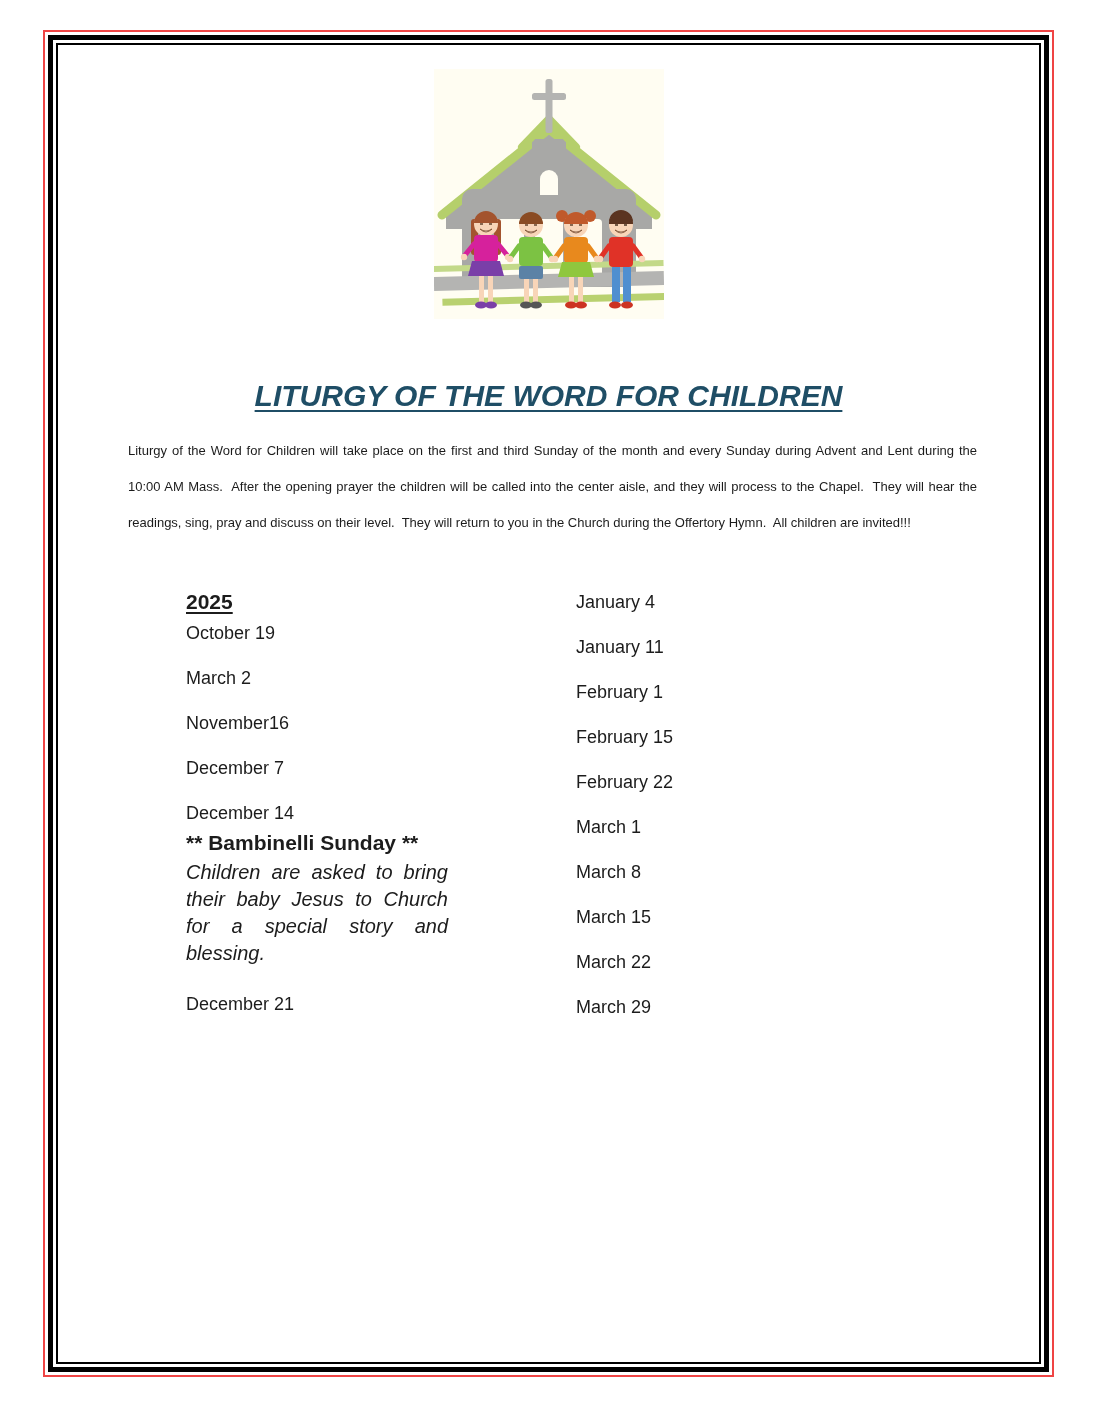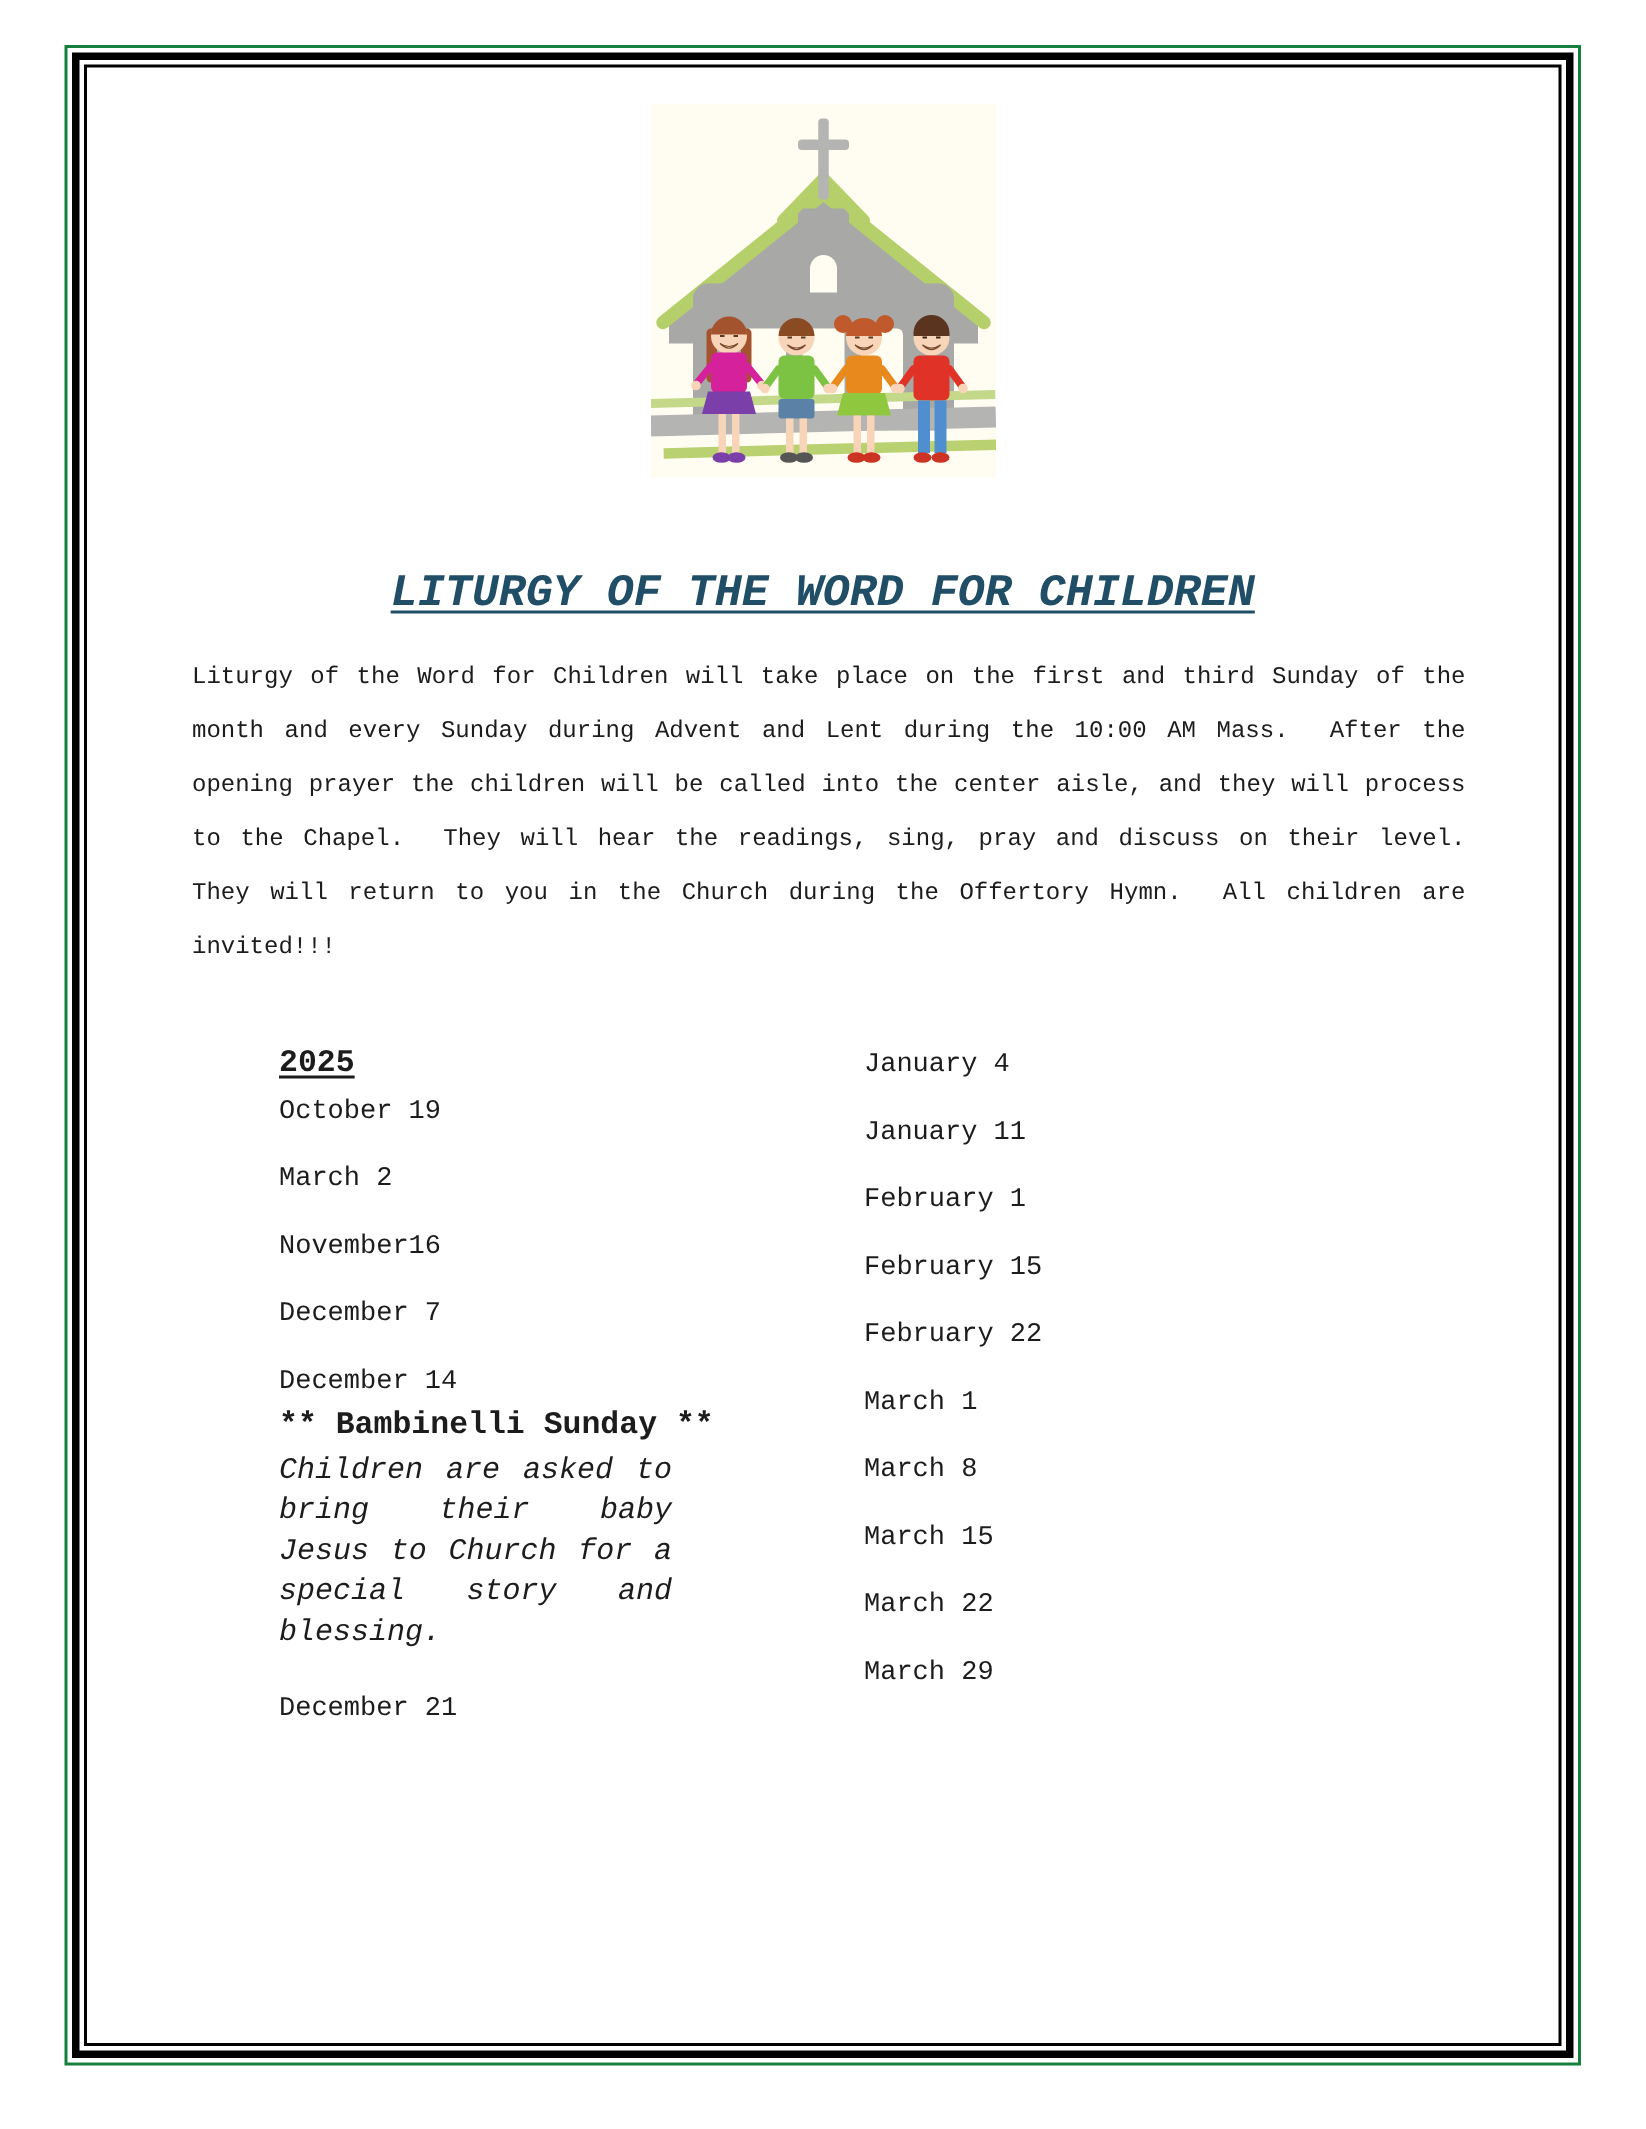--- a/index.html
+++ b/index.html
@@ -6,21 +6,21 @@
   body {
     width: 1097px; height: 1419px;
     background: #ffffff;
     position: relative;
     font-family: "Liberation Sans", "DejaVu Sans", sans-serif;
     color: #1c1c1c;
   }
   
   .border-outer {
     position: absolute; top: 30px; left: 43px; right: 43px; bottom: 42px;
-    border: 2px solid #15803d; padding: 3px; box-sizing: border-box; font-family: Liberation Mono, monospace;
+    border: 2px solid #ef4444; padding: 3px; box-sizing: border-box;
   }
   .border-mid {
     height: 100%; border: 5px solid #000; padding: 3px; box-sizing: border-box;
   }
   .border-inner {
     height: 100%; border: 2px solid #000; box-sizing: border-box; overflow: hidden;
   }
   .content { position: relative; height: 100%; }
 
   .illustration {
@@ -36,21 +36,21 @@
     font-weight: bold;
     font-style: italic;
     letter-spacing: 0px;
     text-decoration: underline;
     text-underline-offset: 4px;
     text-decoration-thickness: 2px;
   }
 
   .intro {
     margin: 20px 62px 0 70px;
-    font-size: 16px;
+    font-size: 13px;
     line-height: 36px;
     text-align: justify;
     white-space: pre-wrap;
   }
 
   .columns {
     display: flex;
     margin: 48px 0 0 128px;
   }
   .col { width: 300px; }

